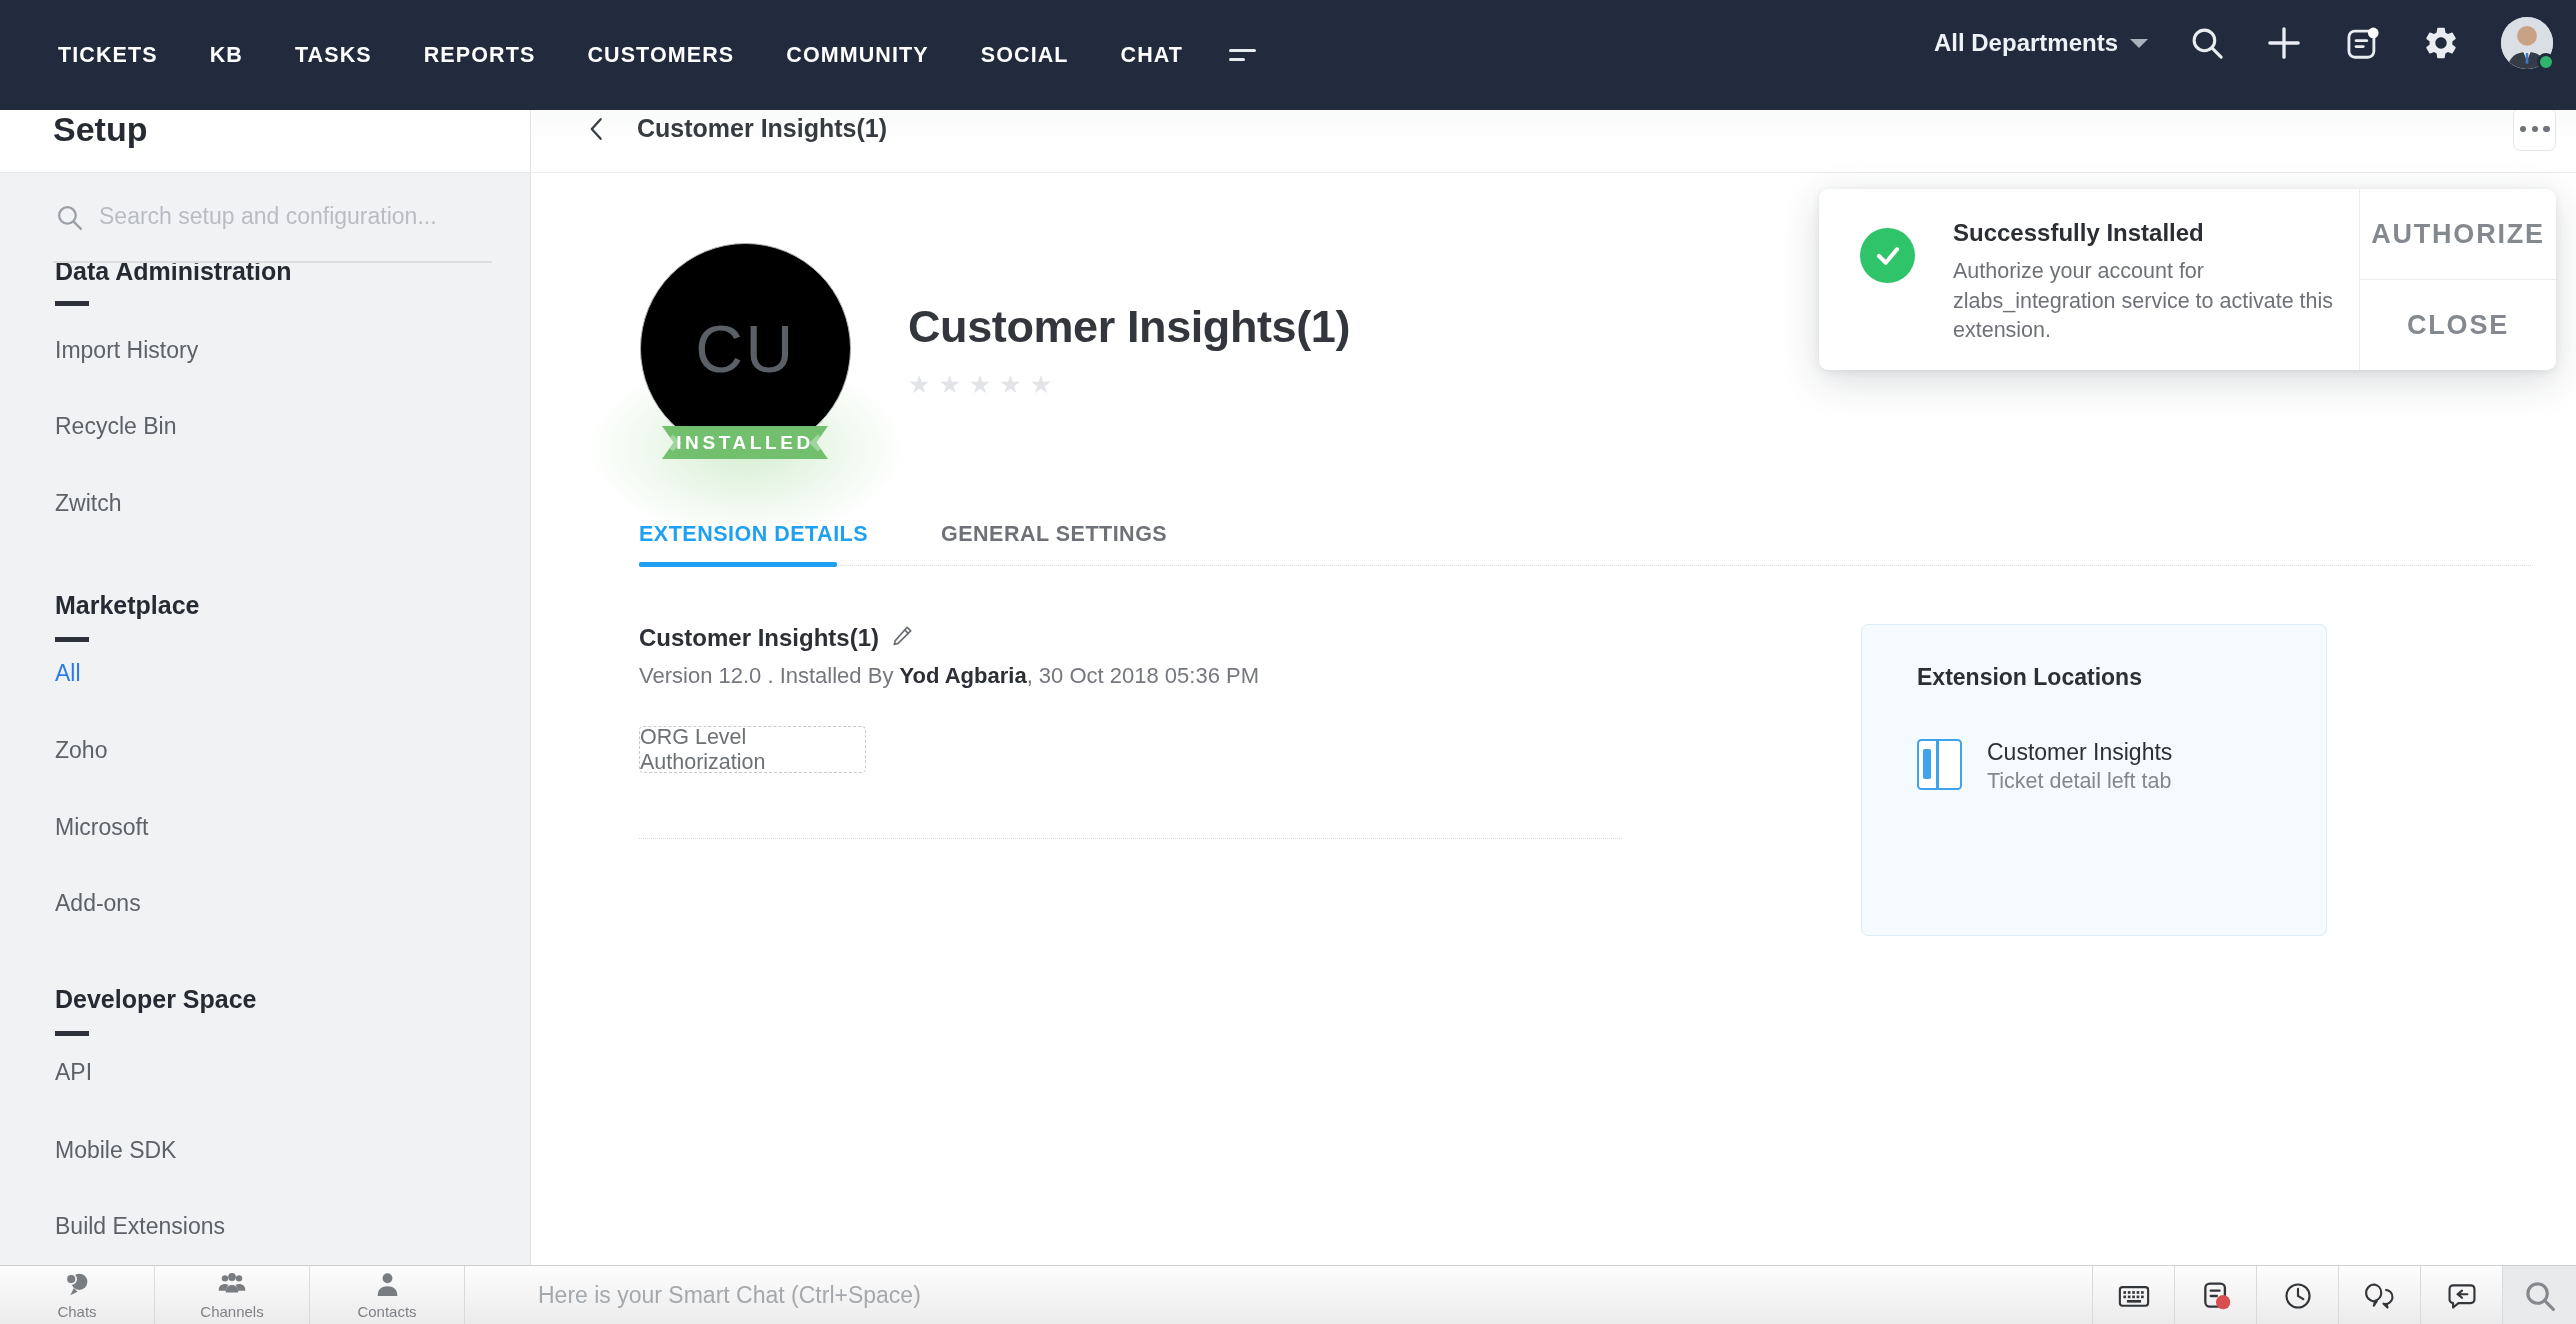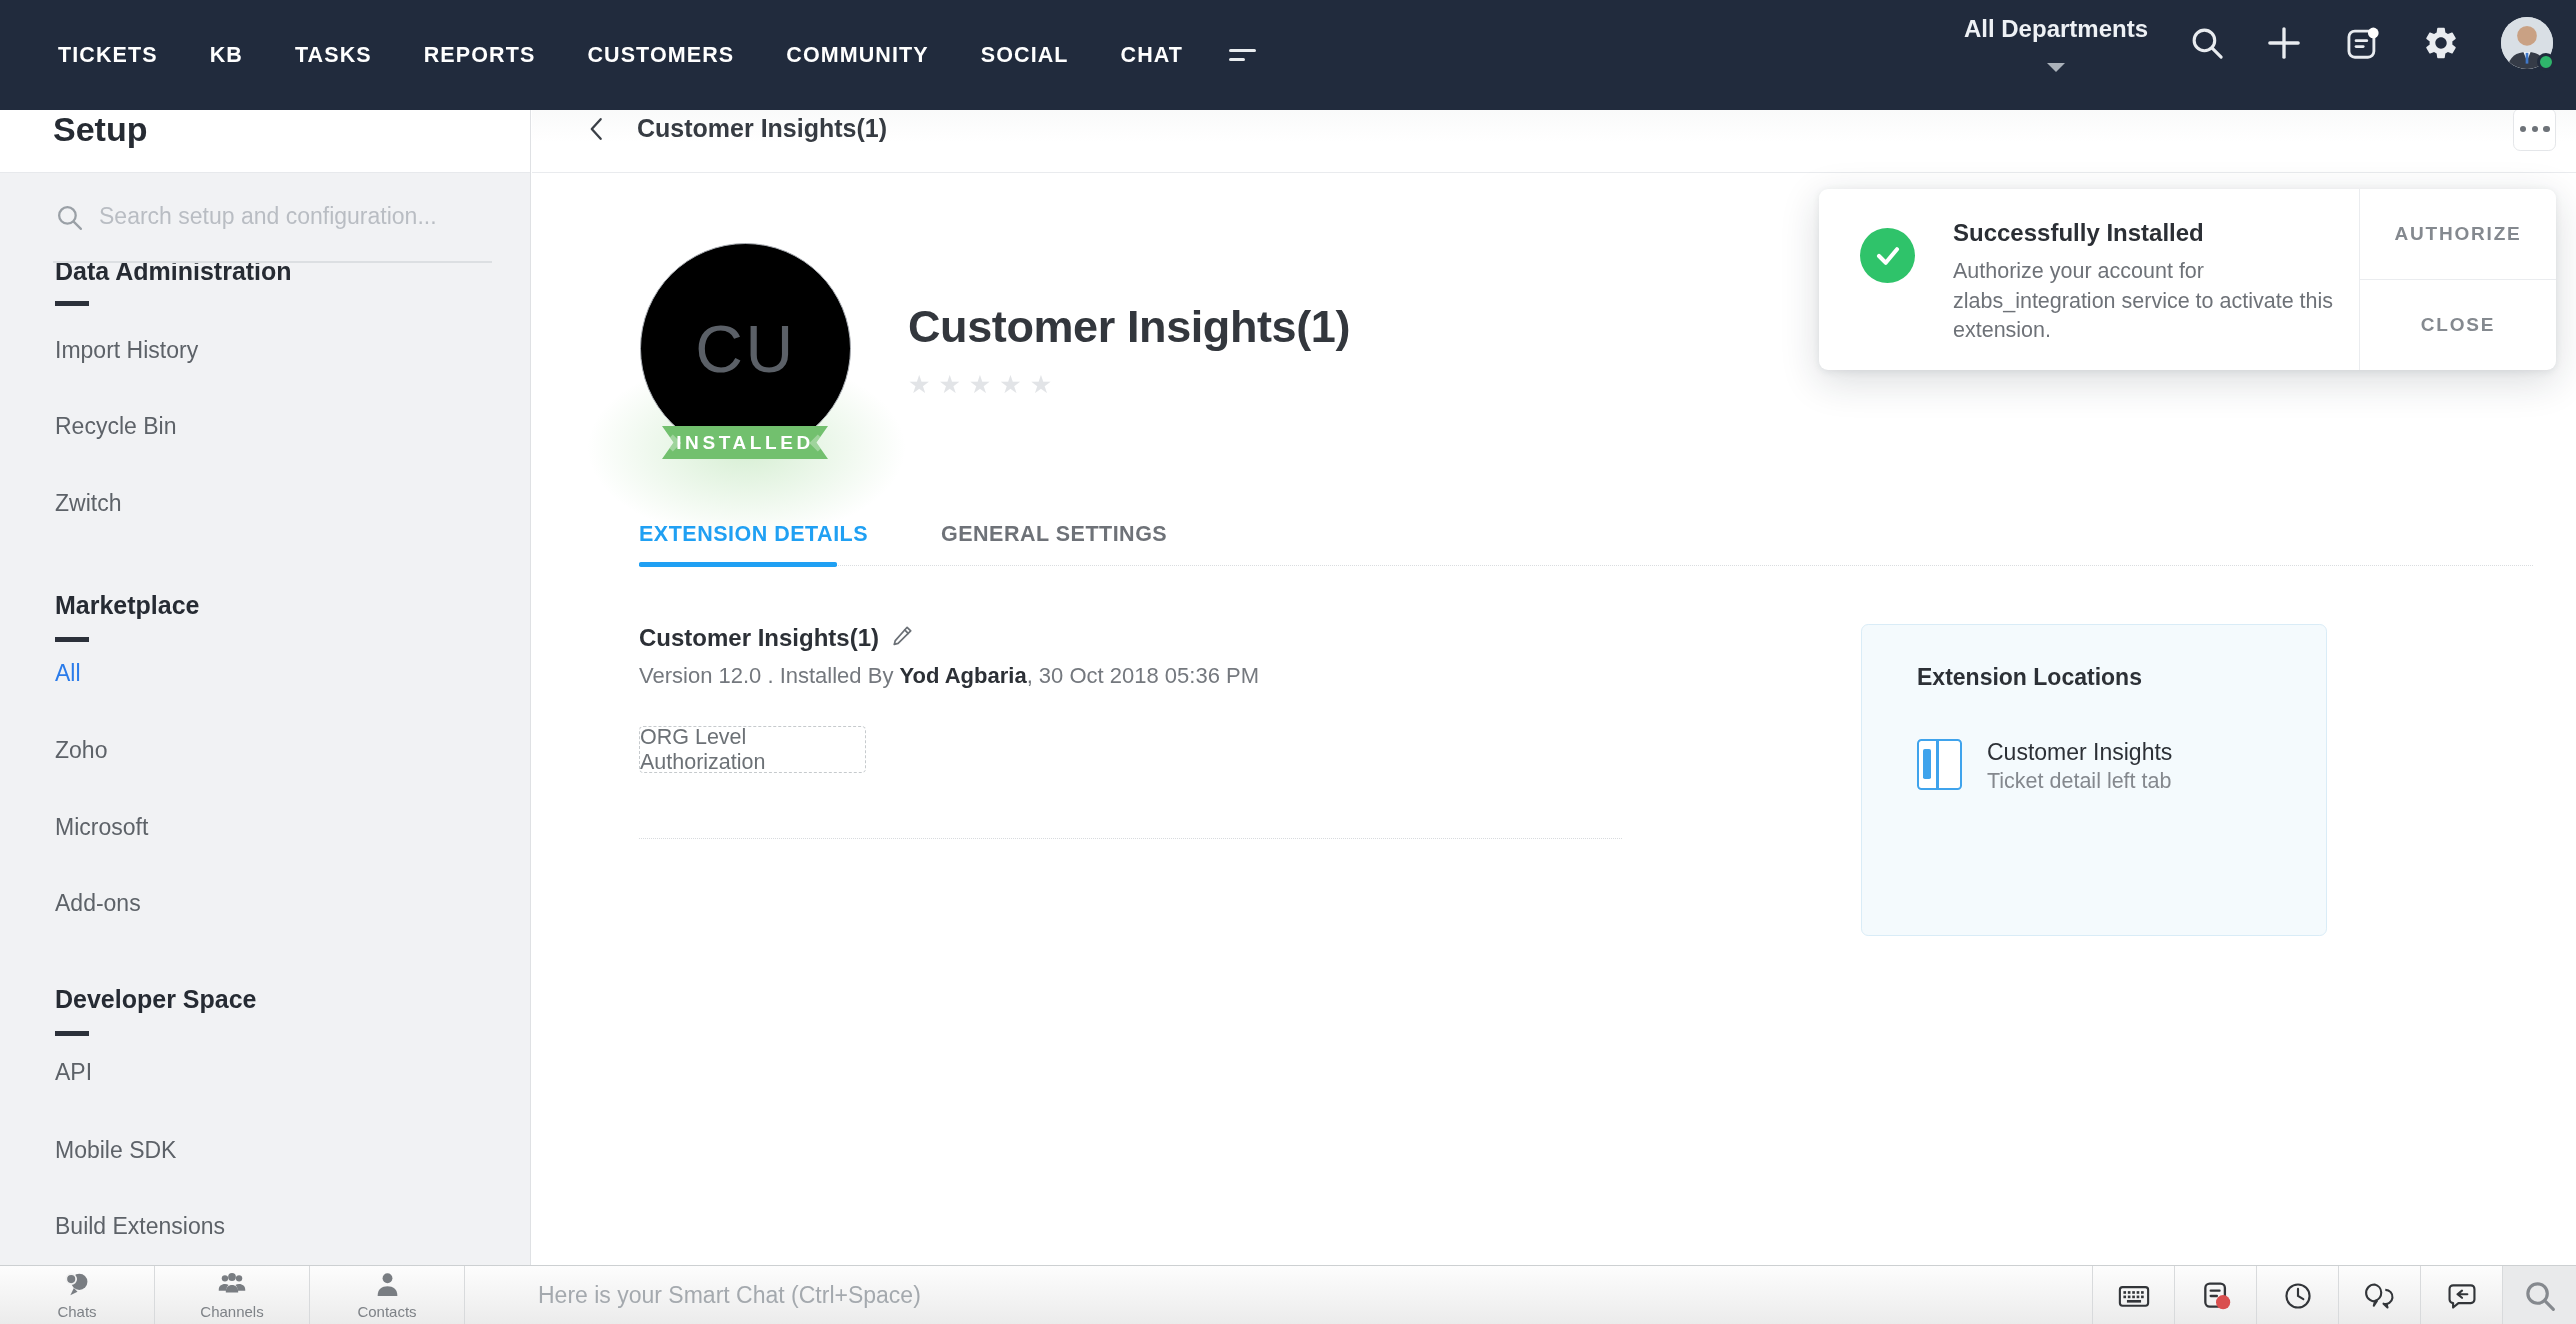--- a/index.html
+++ b/index.html
@@ -9,21 +9,21 @@
     box-shadow:inset 1.8px 0 0 #90969c, inset -1.8px 0 0 #90969c, inset 0 -1.8px 0 #b9bdc0;}
 
   
   .topnav{position:absolute;top:0;left:0;right:0;height:110px;background:#212b3d;display:flex;align-items:center;z-index:20;}
   .nav-tabs{display:flex;align-items:center;margin-left:32px;}
   .nav-tab{padding:0 26px;color:#ffffff;font-size:21.5px;font-weight:700;letter-spacing:1.1px;cursor:pointer;white-space:nowrap;}
   .nav-more{margin-left:19.7px;width:27px;cursor:pointer;}
   .nav-more i{display:block;height:3.6px;background:#e9ecef;border-radius:1.8px;margin:5.4px 0;}
   .nav-more i:last-child{width:16px;}
   .nav-right{position:absolute;right:23px;top:0;height:86px;display:flex;align-items:center;gap:41px;}
-  .dept{display:flex;align-items:center;gap:20px;color:#eef1f5;font-size:24px;font-weight:600;cursor:pointer;flex-direction:column;}
+  .dept{display:flex;align-items:center;gap:12px;color:#eef1f5;font-size:24px;font-weight:600;cursor:pointer;}
   .caret{width:0;height:0;border-left:9px solid transparent;border-right:9px solid transparent;border-top:9.8px solid #aab1ba;}
   .nav-ic{color:#e9ecf0;display:flex;align-items:center;cursor:pointer;}
   .avatar{position:relative;width:52px;height:52px;border-radius:50%;overflow:visible;cursor:pointer;}
   .avatar .photo{width:52px;height:52px;border-radius:50%;overflow:hidden;background:#cfd7de;}
   .status-dot{position:absolute;right:-1.8px;bottom:-1.8px;width:18px;height:18px;border-radius:50%;background:#2fb56b;border:3.6px solid #212b3d;}
 
   
   .sidebar{position:absolute;top:86px;left:0;width:531px;bottom:60px;background:#f1f2f4;border-right:0.9px solid #dfe1e4;z-index:5;}
   .sb-head{height:87px;background:#fff;border-bottom:0.9px solid #e7e9ec;display:flex;align-items:center;padding-left:53px;}
   .sb-title{font-size:34px;font-weight:700;color:#262b33;}
@@ -51,21 +51,21 @@
   .more-btn i{width:6.3px;height:6.3px;border-radius:50%;background:#6e7379;}
 
   
   .notif{position:absolute;left:1287px;top:103px;width:737px;height:181px;background:#fff;border-radius:9px;
     box-shadow:0 10.7px 39px rgba(25,35,50,.16), 0 1.8px 7.2px rgba(25,35,50,.08);z-index:10;}
   .notif-check{position:absolute;left:41px;top:39px;width:55px;height:55px;border-radius:50%;background:#2fc36a;
     display:flex;align-items:center;justify-content:center;color:#fff;}
   .notif-title{position:absolute;left:134px;top:29.5px;font-size:24px;font-weight:700;color:#2b2f35;}
   .notif-msg{position:absolute;left:134px;top:68px;width:402px;font-size:21.5px;line-height:1.38;color:#6e7278;}
   .notif-actions{position:absolute;right:0;top:0;bottom:0;width:197px;border-left:0.9px solid #eaecef;display:flex;flex-direction:column;}
-  .notif-btn{flex:1;display:flex;align-items:center;justify-content:center;font-size:19px;font-weight:700;letter-spacing:1.8px;
+  .notif-btn{flex:1;display:flex;align-items:center;justify-content:center;font-size:27px;font-weight:700;letter-spacing:1.8px;
     color:#84898f;cursor:pointer;}
   .notif-btn + .notif-btn{border-top:0.9px solid #eaecef;}
 
   
   .glow{position:absolute;left:49px;top:268px;width:331px;height:188px;
     background:radial-gradient(ellipse at center,rgba(120,200,110,.30) 0%,rgba(120,200,110,0) 68%);}
   .cu-circle{position:absolute;left:108px;top:157px;width:211px;height:211px;border-radius:50%;background:#000000;
     border:1.8px solid #abafb5;display:flex;align-items:center;justify-content:center;z-index:2;}
   .cu-initials{font-size:66px;color:#5b6067;letter-spacing:2.7px;}
   .ribbon{position:absolute;left:130px;top:340px;width:166px;height:33px;background:#72c06e;z-index:3;

